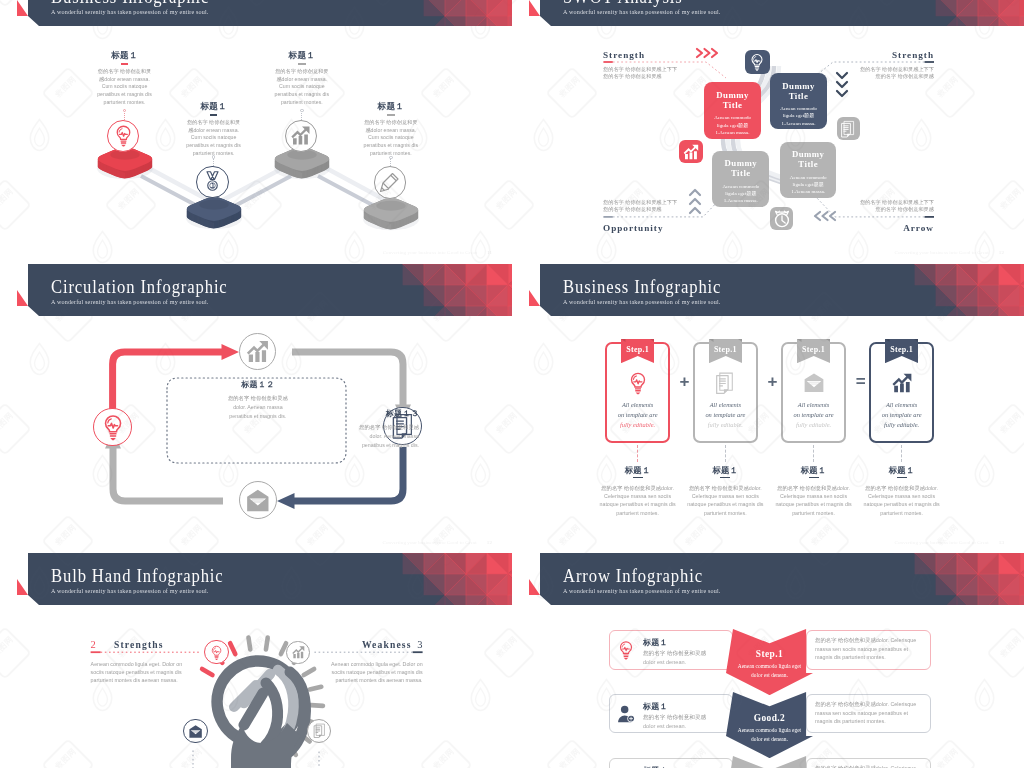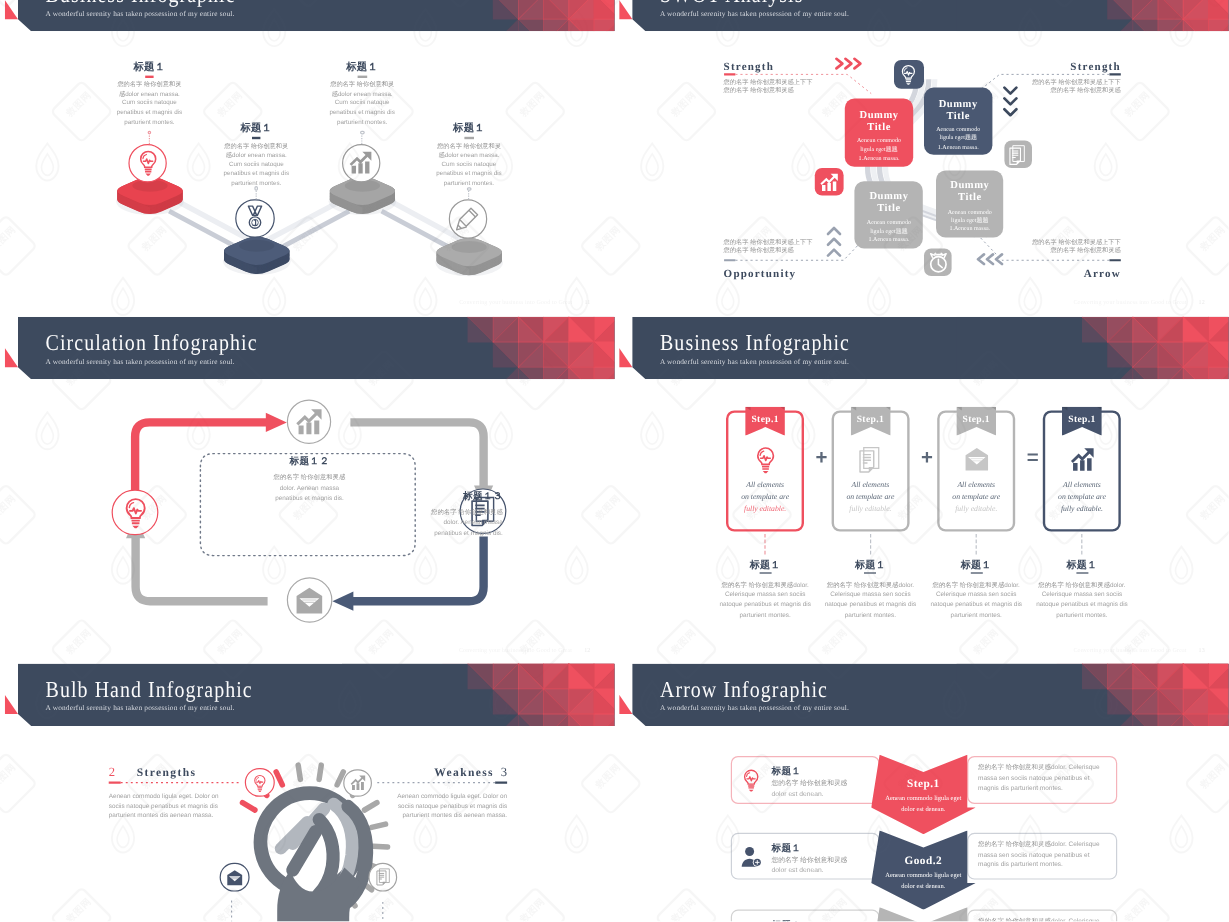--- a/index.html
+++ b/index.html
@@ -4,21 +4,21 @@
 <style>
   html,body{margin:0;padding:0;background:#fff;}
   body{width:1024px;height:768px;overflow:hidden;font-family:"Liberation Sans",sans-serif;}
   #stage{position:relative;width:1024px;height:768px;background:#fff;overflow:hidden;}
   .slide{position:absolute;width:511px;height:287px;background:#fff;overflow:hidden;}
   .s1{left:1px;top:-26px}.s2{left:513px;top:-26px}
   .s3{left:1px;top:264px}.s4{left:513px;top:264px}
   .s5{left:1px;top:553px}.s6{left:513px;top:553px}
 
   
-  .hdr{position:absolute;left:3px;top:0;width:511px;height:52px;overflow:hidden}
+  .hdr{position:absolute;left:16px;top:0;width:511px;height:52px;overflow:hidden}
   .hdr-bg{position:absolute;inset:0;background:#3d4a5e;
            clip-path:polygon(0 0,511px 0,511px 52px,22px 52px,11px 42px,11px 0)}
   .hdr-tri{position:absolute;left:0px;top:26px;width:0;height:0;
            border-bottom:16px solid #f4505f;border-right:11px solid transparent}
   .hdr-title{position:absolute;left:34px;top:11.8px;color:#fbfbfc;
            font-family:"Liberation Serif",serif;font-size:19px;letter-spacing:1.0px;white-space:nowrap;
            transform:scaleX(.875);transform-origin:0 0}
   .hdr-sub{position:absolute;left:34px;top:35px;color:#dadde3;
            font-family:"Liberation Serif",serif;font-size:6.1px;letter-spacing:.16px;white-space:nowrap}
   .hdr-geo{position:absolute;right:0;top:0;width:230px;height:52px}

